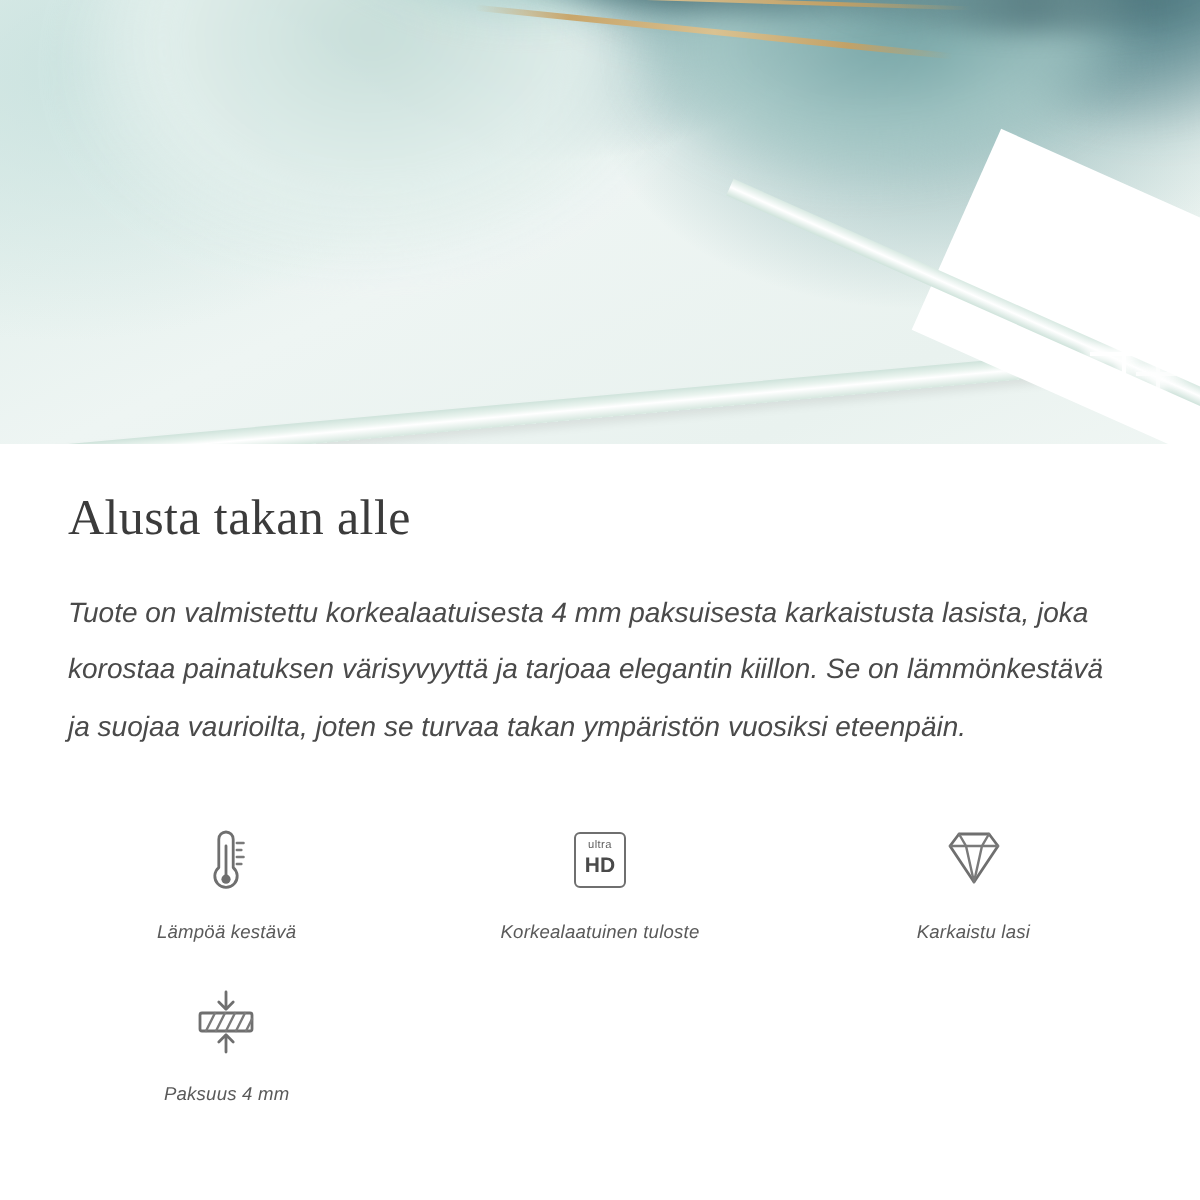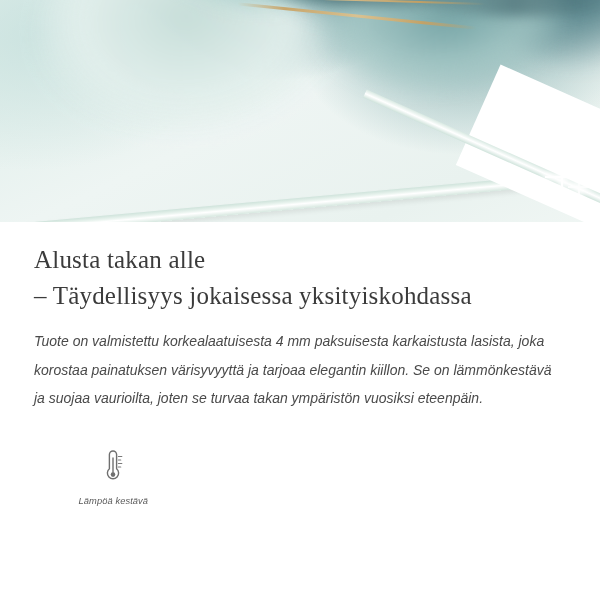--- a/index.html
+++ b/index.html
@@ -260,38 +260,66 @@
       <div class="glass-edge2"></div>
       <div class="sparkle s1"></div>
       <div class="sparkle s2"></div>
       <div class="sparkle s3"></div>
     </div>
   </div>
 
   <div class="content">
     <h1 class="headline">
       <span>Alusta takan alle</span>
-      <span class="l2">– Täydellisyys jokaisessa yksityiskohdassa</span>
     </h1>
     <p class="body-copy">Tuote on valmistettu korkealaatuisesta 4 mm paksuisesta karkaistusta lasista, joka korostaa painatuksen värisyvyyttä ja tarjoaa elegantin kiillon. Se on lämmönkestävä ja suojaa vaurioilta, joten se turvaa takan ympäristön vuosiksi eteenpäin.</p>
   </div>
 
   <div class="features">
 
     <div class="feature">
       <div class="feature-icon">
         <svg width="30" height="40" viewBox="0 0 30 40">
           <path class="stroke" d="M15 6 a3.6 3.6 0 0 1 3.6 3.6 v14.2 a5.6 5.6 0 1 1 -7.2 0 V9.6 A3.6 3.6 0 0 1 15 6 z"></path>
           <path class="stroke" d="M15 13 v14.5"></path>
           <circle cx="15" cy="29.6" r="2.3" fill="#6f6f6f" stroke="none"></circle>
           <path class="thin" d="M20.4 11.5 h3.4 M20.4 15 h2.3 M20.4 18.5 h3.4 M20.4 22 h2.3"></path>
         </svg>
       </div>
       <div class="feature-label">Lämpöä kestävä</div>
     </div>
 
-
-
-
-
+    <div class="feature">
+      <div class="feature-icon">
+        <div class="hd-box">
+          <div class="hd-ultra">ultra</div>
+          <div class="hd-big">HD</div>
+        </div>
+      </div>
+      <div class="feature-label">Korkealaatuinen tuloste</div>
+    </div>
+
+
+    <div class="feature">
+      <div class="feature-icon">
+        <svg width="38" height="34" viewBox="0 0 38 34">
+          <path class="stroke" d="M7 10 L11.5 4 h15 L31 10 L19 28 z"></path>
+          <path class="thin" d="M7 10 h24 M11.5 4 L15 10 L19 28 M26.5 4 L23 10 L19 28 M15 10 h8"></path>
+        </svg>
+      </div>
+      <div class="feature-label">Karkaistu lasi</div>
+    </div>
+
+
+    <div class="feature">
+      <div class="feature-icon">
+        <svg width="40" height="36" viewBox="0 0 40 36">
+          <path class="stroke" d="M20 3 v8 M16.4 8 L20 11.6 L23.6 8"></path>
+          <path class="stroke" d="M20 33 v-8 M16.4 28 L20 24.4 L23.6 28"></path>
+          <rect class="stroke" x="7" y="13.5" width="26" height="9" rx="1"></rect>
+          <path class="thin" d="M10 22.5 L14.5 13.5 M15 22.5 L19.5 13.5 M20 22.5 L24.5 13.5 M25 22.5 L29.5 13.5 M30 22.5 L33 16.5"></path>
+        </svg>
+      </div>
+      <div class="feature-label">Paksuus 4 mm</div>
+    </div>
 
   </div>
 </div>
 
 </body></html>

